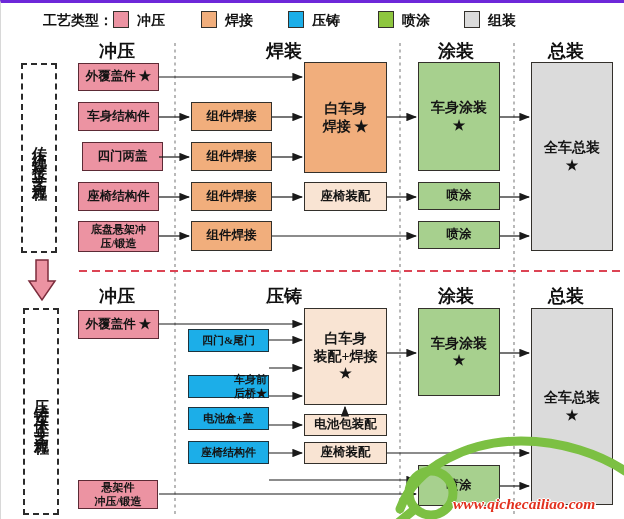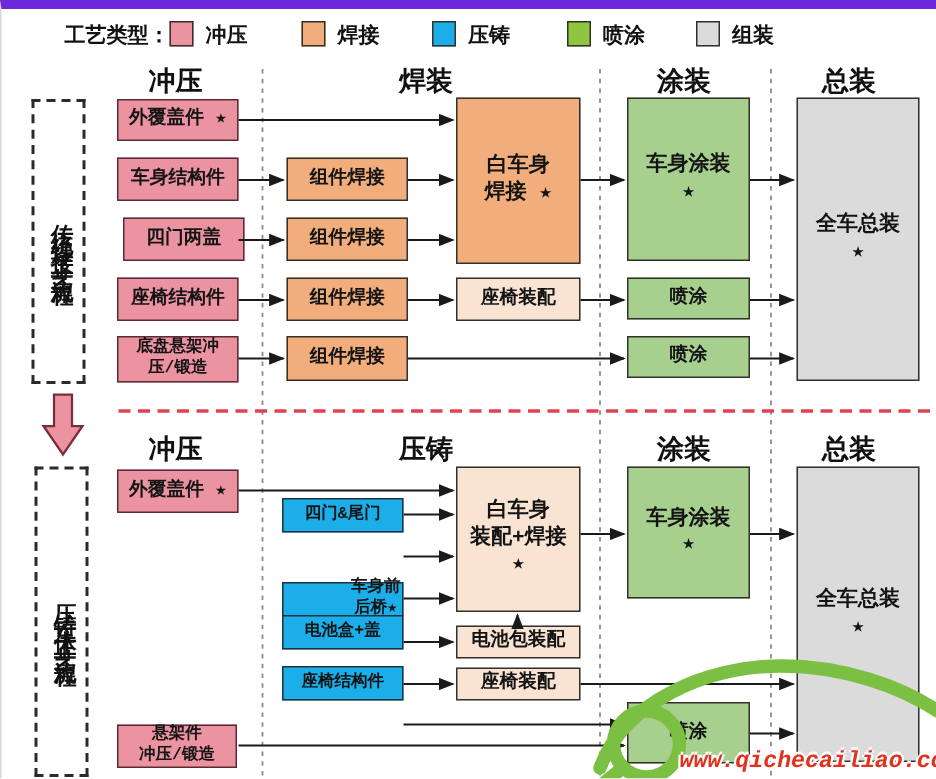--- a/index.html
+++ b/index.html
@@ -1,19 +1,19 @@
 <!DOCTYPE html>
 <html><head>
 <meta charset="utf-8">
 <style>
   html,body{margin:0;padding:0;background:#ffffff;}
   #stage{
     position:relative;width:624px;height:519px;background:#ffffff;
-    font-family:Liberation Mono, monospace;
-    border-top:6px solid #6d28d9;border-left:1px solid #d8d8d8;
+    font-family:Liberation Serif, serif;
+    border-top:3px solid #6d28d9;border-left:1px solid #d8d8d8;
     box-sizing:border-box;overflow:hidden;
   }
   .box{
     position:absolute;box-sizing:border-box;border:1.5px solid #33302b;
     display:flex;flex-direction:column;align-items:center;justify-content:center;
     text-align:center;font-weight:bold;color:#141414;line-height:1.25;
   }
   .box.pink{border-color:#5c2a35;}
   .box.blue{border-color:#1d333d;}
   .fs12{font-size:12.5px;}
@@ -117,21 +117,21 @@
     <span style="display: block;">★</span>
   </div>
 
   <div class="box pink fs12" style="left: 77px; top: 307px; width: 81px; height: 29px; background: rgb(236, 147, 162);">外覆盖件 ★</div>
   <div class="box pink fs11" style="left: 77px; top: 477px; width: 80px; height: 29px; background: rgb(236, 147, 162);">
     <span style="display: block;">悬架件</span>
     <span style="display: block;">冲压/锻造</span>
   </div>
 
   <div class="box blue fs11" style="left: 187px; top: 326px; width: 81px; height: 23px; background: rgb(28, 174, 232);">四门&amp;尾门</div>
-  <div class="box blue fs11" style="left: 187px; top: 382px; width: 81px; height: 23px; background: rgb(28, 174, 232); padding-left: 44px;">车身前后桥★</div>
+  <div class="box blue fs11" style="left: 187px; top: 372px; width: 81px; height: 23px; background: rgb(28, 174, 232); padding-left: 44px;">车身前后桥★</div>
   <div class="box blue fs11" style="left: 187px; top: 404px; width: 81px; height: 23px; background: rgb(28, 174, 232);">电池盒+盖</div>
   <div class="box blue fs11" style="left: 187px; top: 438px; width: 81px; height: 23px; background: rgb(28, 174, 232);">座椅结构件</div>
 
   <div class="box fs14" style="left: 303px; top: 305px; width: 83px; height: 97px; background: rgb(249, 228, 211);">
     <span style="display: block;">白车身</span>
     <span style="display: block;">装配+焊接</span>
     <span style="display: block;">★</span>
   </div>
   <div class="box fs12" style="left: 303px; top: 411px; width: 83px; height: 22px; background: rgb(249, 228, 211);">电池包装配</div>
   <div class="box fs12" style="left: 303px; top: 439px; width: 83px; height: 22px; background: rgb(249, 228, 211);">座椅装配</div>

